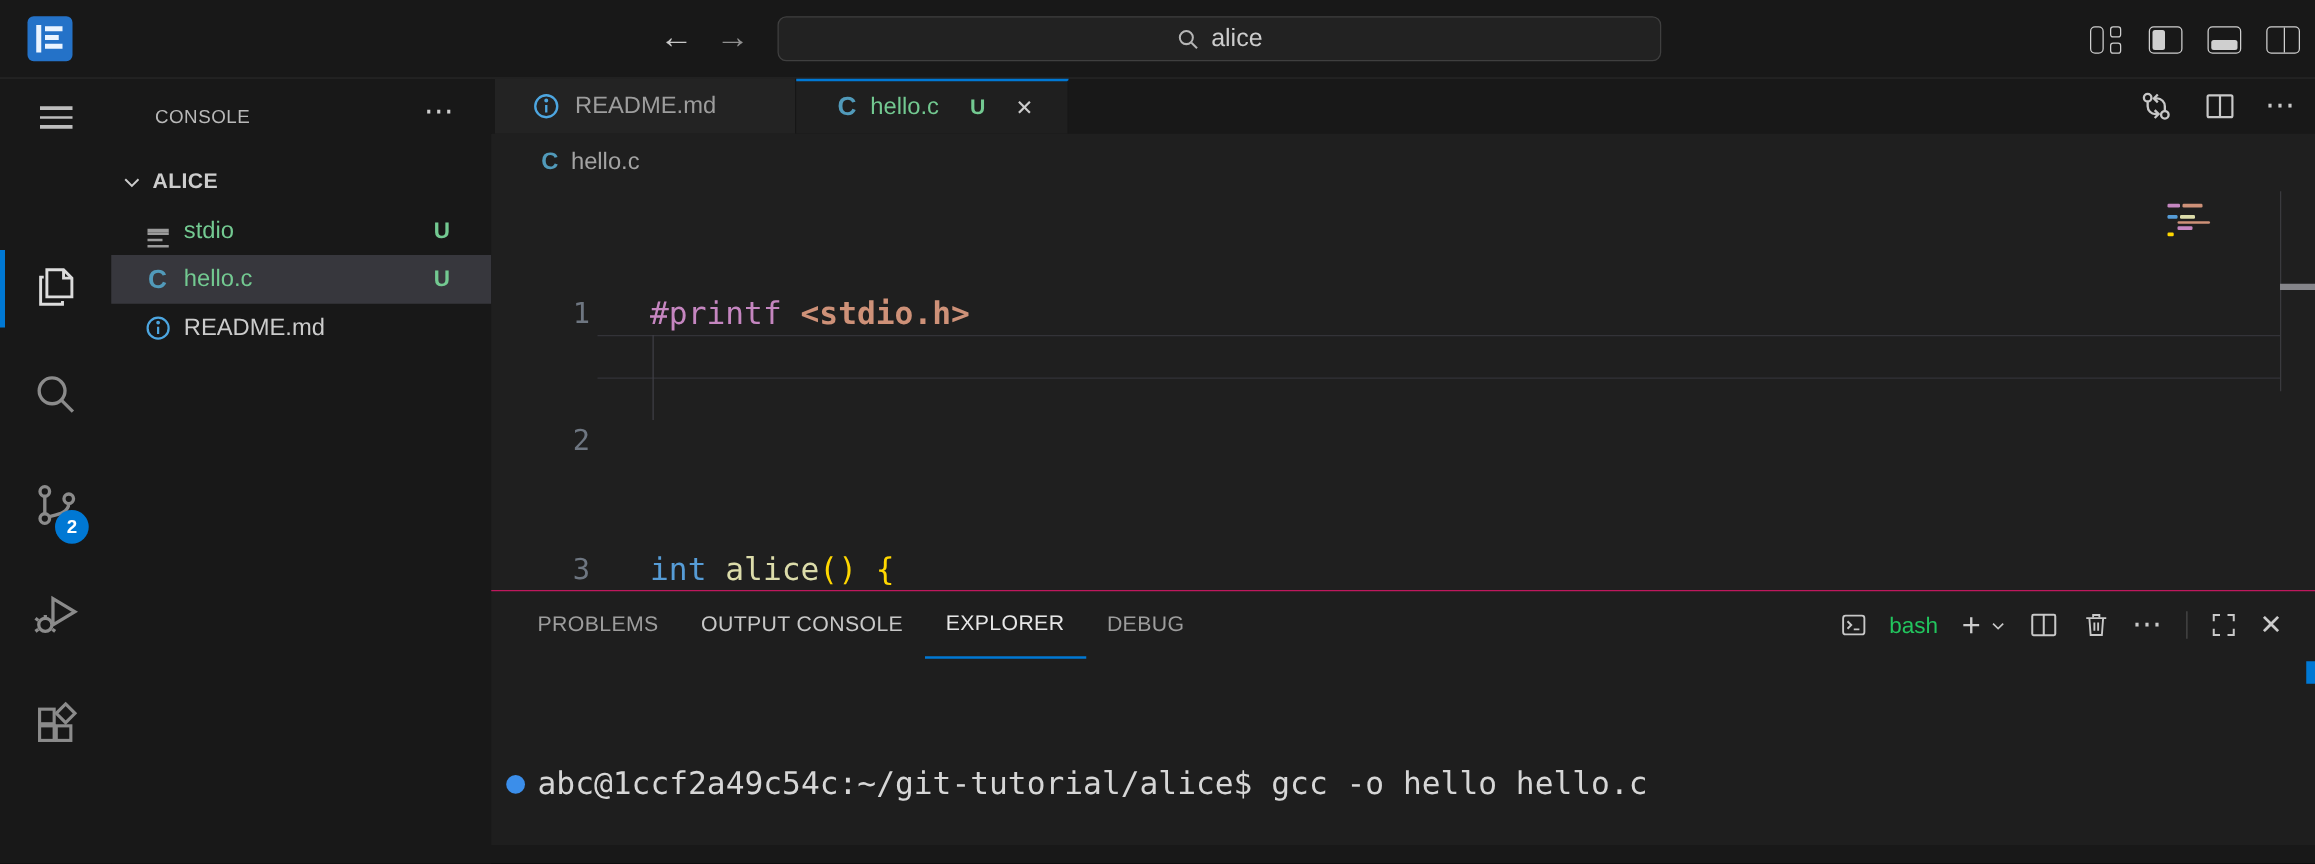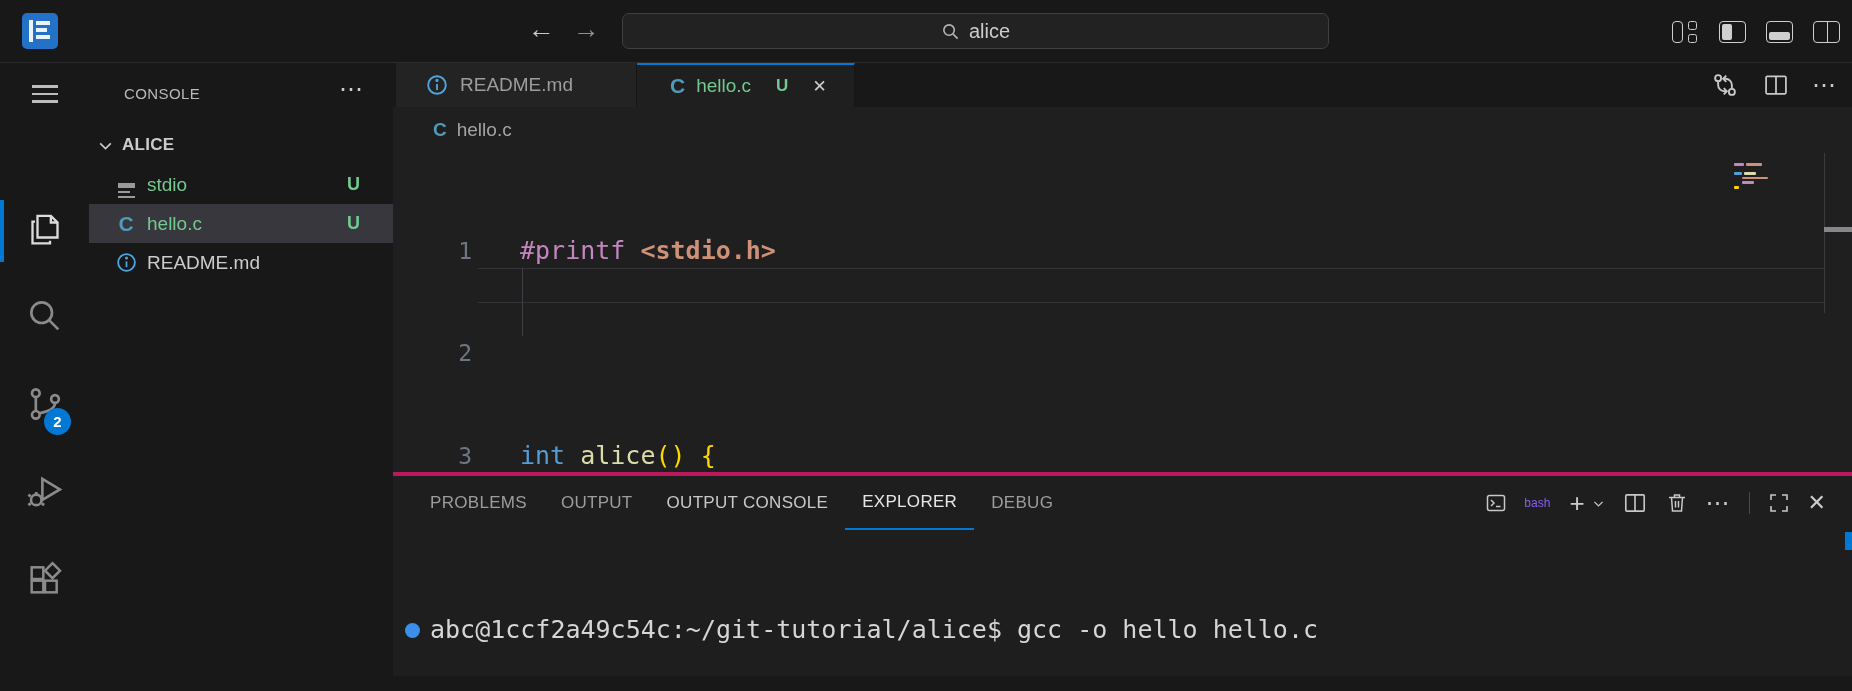--- a/index.html
+++ b/index.html
@@ -80,27 +80,27 @@
   .cur-line-border { position:absolute; left:85px; width:1346px; height:1px; background:#333338; }
   .clb-top { top:160.5px; } .clb-bottom { top:194.8px; }
   .indent-guide { position:absolute; left:129px; top:161px; width:1px; height:68px; background:#3f3f46; }
   .minimap { position:absolute; left:1341px; top:56px; width:70px; }
   .mm-row { display:flex; gap:2px; height:2.6px; margin-bottom:2px; }
   .mm-row div { height:2.6px; border-radius:1px; }
   .scroll-col { position:absolute; left:1431px; top:46px; width:1px; height:160px; background:#3a3a3e; }
   .overview-mark { position:absolute; left:1431px; top:120px; width:28px; height:5px; background:#85858a; }
 
   
-  .panel { position:absolute; left:393px; top:472px; width:1459px; height:204px; background:var(--bg-panel); border-top:4px solid #be185d; }
+  .panel { position:absolute; left:393px; top:472px; width:1459px; height:204px; background:var(--bg-panel); border-top:1px solid #be185d; }
   .panel-tabs { position:absolute; left:20px; top:0; height:54px; display:flex; }
   .ptab { padding:0 17px; height:54px; display:flex; align-items:center; font-size:17px; letter-spacing:0.3px; color:#9d9d9d; }
   .ptab.bright { color:#c8c8c8; }
   .ptab.active { color:#e7e7e7; border-bottom:2px solid var(--accent-blue); }
   .panel-actions { position:absolute; right:26px; top:0; height:54px; display:flex; align-items:center; gap:17px; }
-  .pa-label { font-size:12px; color:#8b5cf6; margin-right:2px; }
+  .pa-label { font-size:18px; color:#22c55e; margin-right:2px; }
   .plus { font-size:26px; font-weight:300; color:#cccccc; }
   .sep { width:1px; height:22px; background:#4a4a4a; }
   .term { position:absolute; left:0; top:78px; width:100%; font-family:"DejaVu Sans Mono", monospace; font-size:25px; line-height:30.5px; color:#d6d6d6; white-space:pre; }
   .term-line { display:flex; align-items:center; height:30.5px; position:relative; padding-left:37px; }
   .t-dot { position:absolute; left:12px; top:8px; width:15px; height:15px; border-radius:50%; }
   .t-dot.success { background:#3b8eea; }
   .term-decoration { position:absolute; right:0; top:56px; width:7px; height:18px; background:var(--accent-blue); }
 
   svg { display:block; }
 </style>
@@ -335,21 +335,20 @@
           <div style="width:5px;background:#ffd700;"></div>
         </div>
     </div>
     <div class="scroll-col"></div>
     <div class="overview-mark"></div>
   </div>
 
   <div class="panel">
     <div class="panel-tabs">
       <div class="ptab">PROBLEMS</div>
-      <div class="ptab">OUTPUT</div>
       <div class="ptab bright">OUTPUT CONSOLE</div>
       <div class="ptab active">EXPLORER</div>
       <div class="ptab">DEBUG</div>
     </div>
     <div class="panel-actions">
       <span>
         <svg width="22" height="22" viewBox="0 0 22 22" fill="none" stroke="#c8c8c8" stroke-width="1.5">
           <rect x="2.5" y="3.5" width="17" height="15" rx="2"></rect>
             <polyline points="6,8 9,11 6,14"></polyline>
             <line x1="11" y1="14.5" x2="15.5" y2="14.5"></line>

